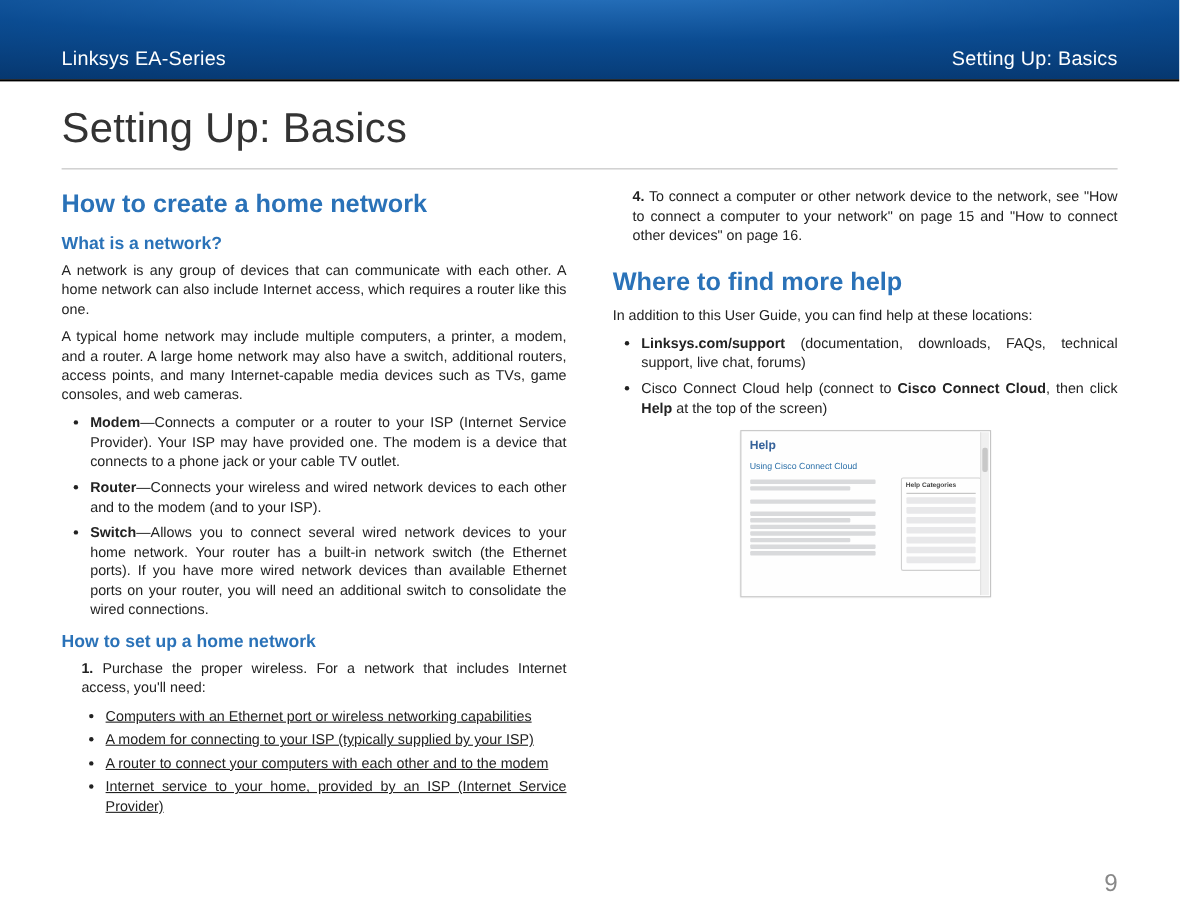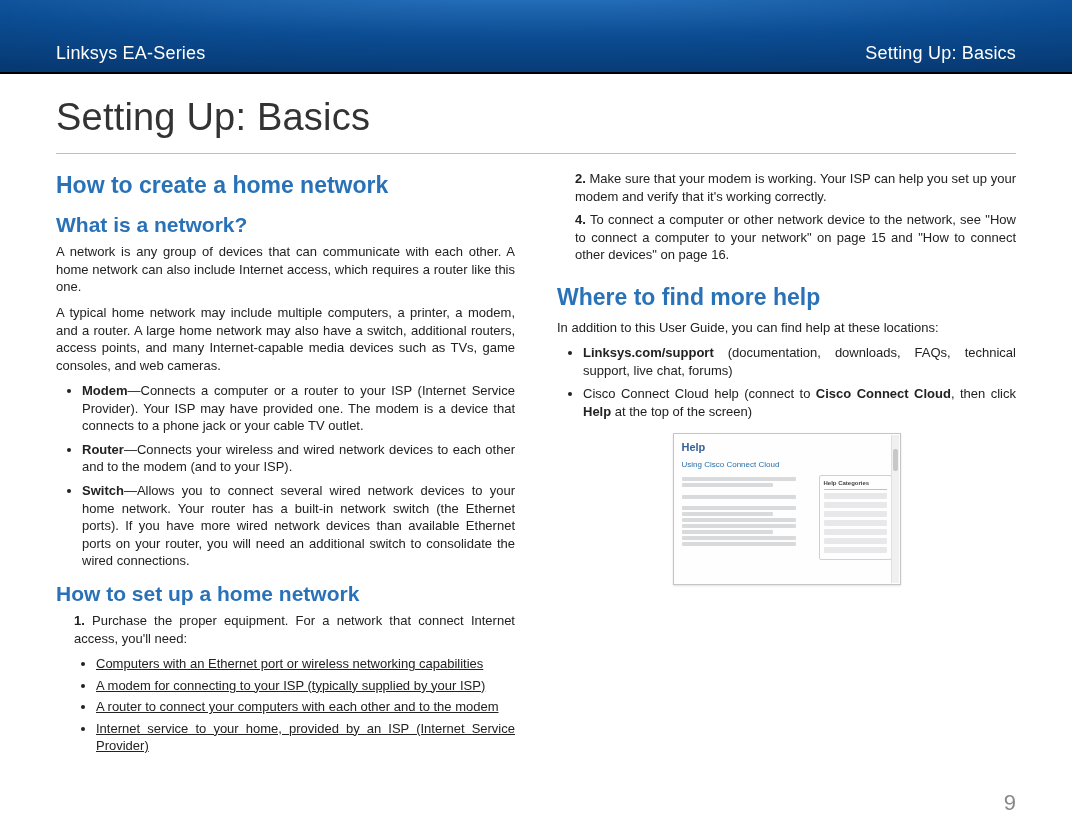--- a/index.html
+++ b/index.html
@@ -51,21 +51,21 @@
     line-height: 1.35;
   }
   h2.section {
     color: #2a72b8;
     font-size: 23px;
     font-weight: 600;
     margin: 0 0 6px 0;
   }
   h3.sub {
     color: #2a72b8;
-    font-size: 21px;
+    font-size: 16px;
     font-weight: 600;
     margin: 10px 0 4px 0;
   }
   p.body {
     margin: 4px 0 8px 0;
     text-align: justify;
   }
   ul.bullets, ol.nums {
     margin: 4px 0 8px 0;
     padding-left: 26px;
@@ -136,33 +136,32 @@
       <h3 class="sub">What is a network?</h3>
       <p class="body">A network is any group of devices that can communicate with each other. A home network can also include Internet access, which requires a router like this one.</p>
       <p class="body">A typical home network may include multiple computers, a printer, a modem, and a router. A large home network may also have a switch, additional routers, access points, and many Internet-capable media devices such as TVs, game consoles, and web cameras.</p>
       <ul class="bullets">
         <li><b>Modem</b><span>—Connects a computer or a router to your ISP (Internet Service Provider). Your ISP may have provided one. The modem is a device that connects to a phone jack or your cable TV outlet.</span></li>
         <li><b>Router</b><span>—Connects your wireless and wired network devices to each other and to the modem (and to your ISP).</span></li>
         <li><b>Switch</b><span>—Allows you to connect several wired network devices to your home network. Your router has a built-in network switch (the Ethernet ports). If you have more wired network devices than available Ethernet ports on your router, you will need an additional switch to consolidate the wired connections.</span></li>
       </ul>
       <h3 class="sub">How to set up a home network</h3>
       <ol class="nums" style="list-style:none; padding-left:18px;">
-        <li><span class="marker">1.</span> <span>Purchase the proper equipment. For a network that connect Internet access, you'll need:</span></li>
+        <li><span class="marker">1.</span> <span>Purchase the proper wireless. For a network that includes Internet access, you'll need:</span></li>
       </ol>
       <ul class="sub-bullets">
         <li>Computers with an Ethernet port or wireless networking capabilities</li>
         <li>A modem for connecting to your ISP (typically supplied by your ISP)</li>
         <li>A router to connect your computers with each other and to the modem</li>
         <li>Internet service to your home, provided by an ISP (Internet Service Provider)</li>
       </ul>
     </div>
 
     <div class="col">
       <ol class="nums" style="list-style:none; padding-left:18px; margin-top:0;">
-        <li><span class="marker">2.</span> <span>Make sure that your modem is working. Your ISP can help you set up your modem and verify that it's working correctly.</span></li>
         <li><span class="marker">4.</span> <span>To connect a computer or other network device to the network, see "How to connect a computer to your network" on page 15 and "How to connect other devices" on page 16.</span></li>
       </ol>
 
       <h2 class="section" style="margin-top:18px;">Where to find more help</h2>
       <p class="body">In addition to this User Guide, you can find help at these locations:</p>
       <ul class="bullets">
         <li><b>Linksys.com/support</b><span> (documentation, downloads, FAQs, technical support, live chat, forums)</span></li>
         <li><span>Cisco Connect Cloud help (connect to </span><b>Cisco Connect Cloud</b><span>, then click </span><b>Help</b><span> at the top of the screen)</span></li>
       </ul>
 

